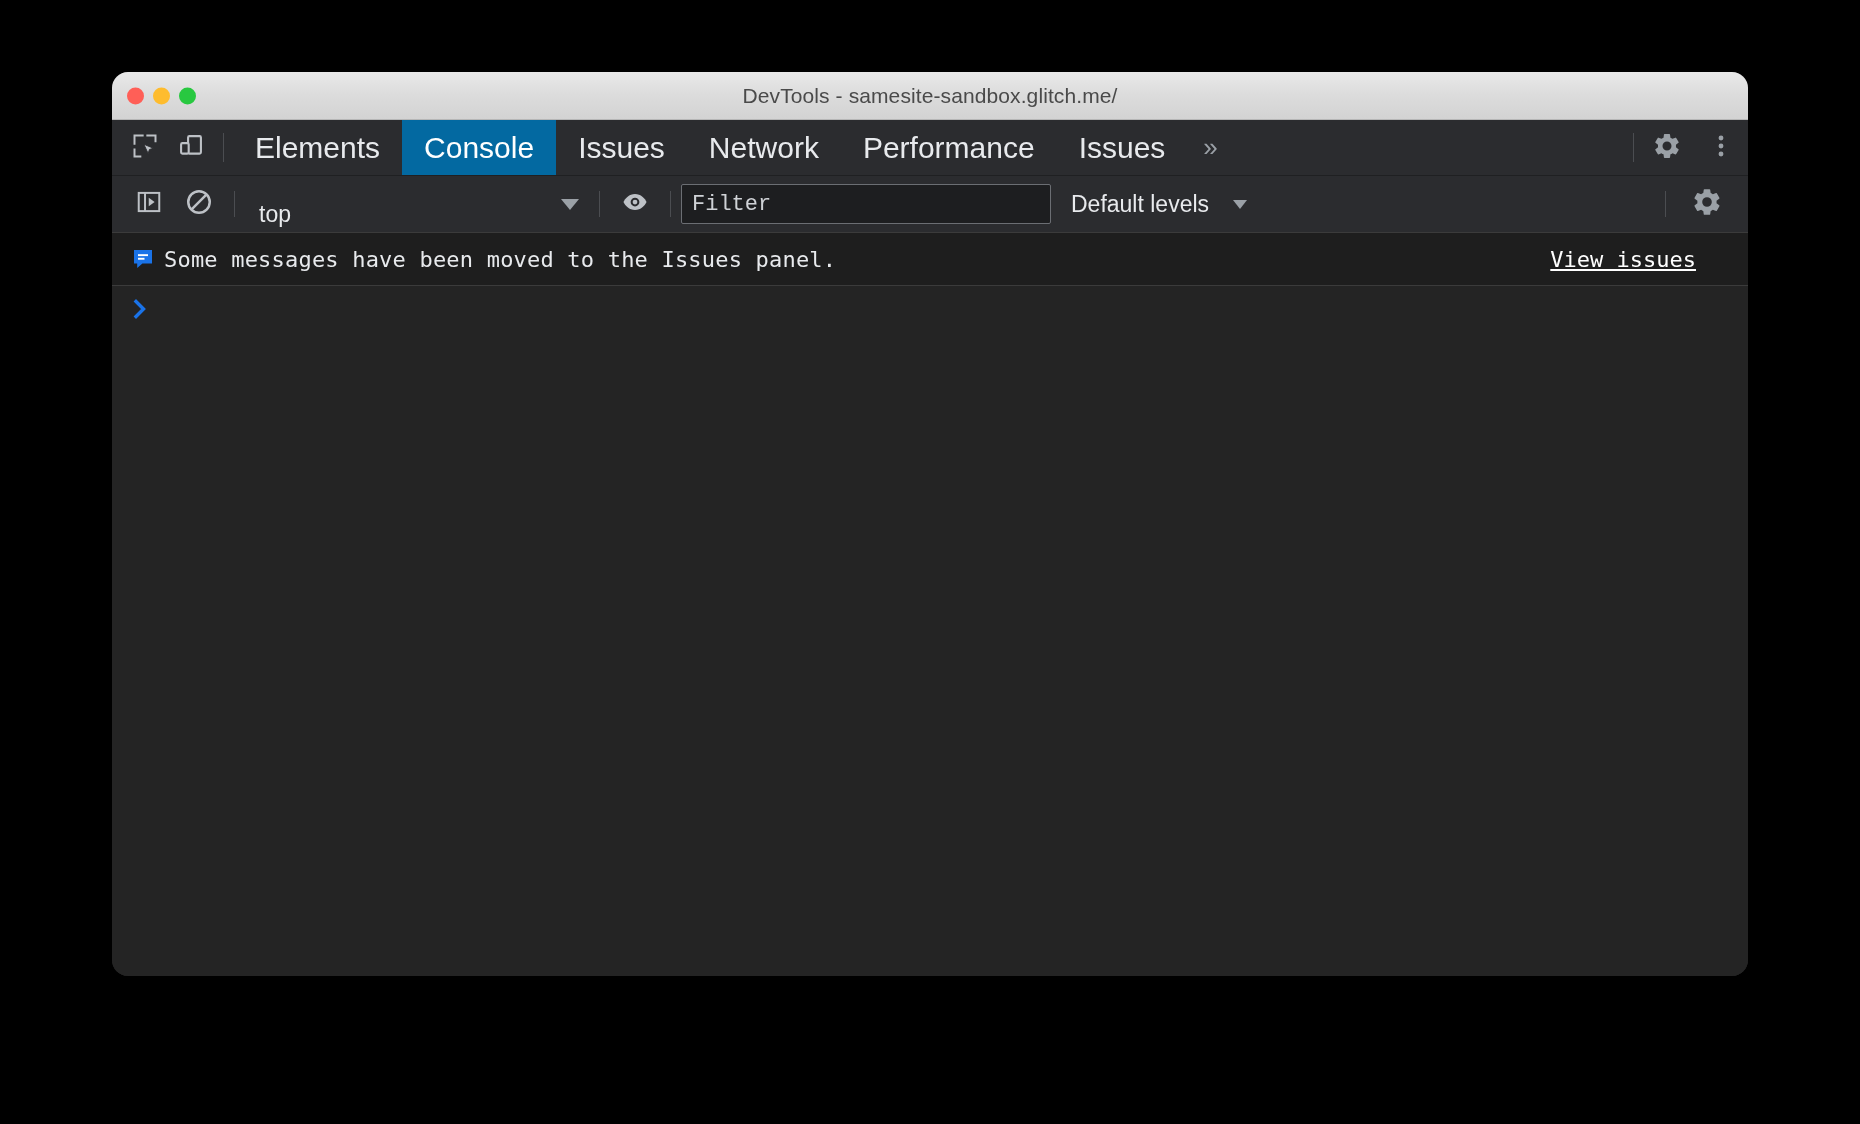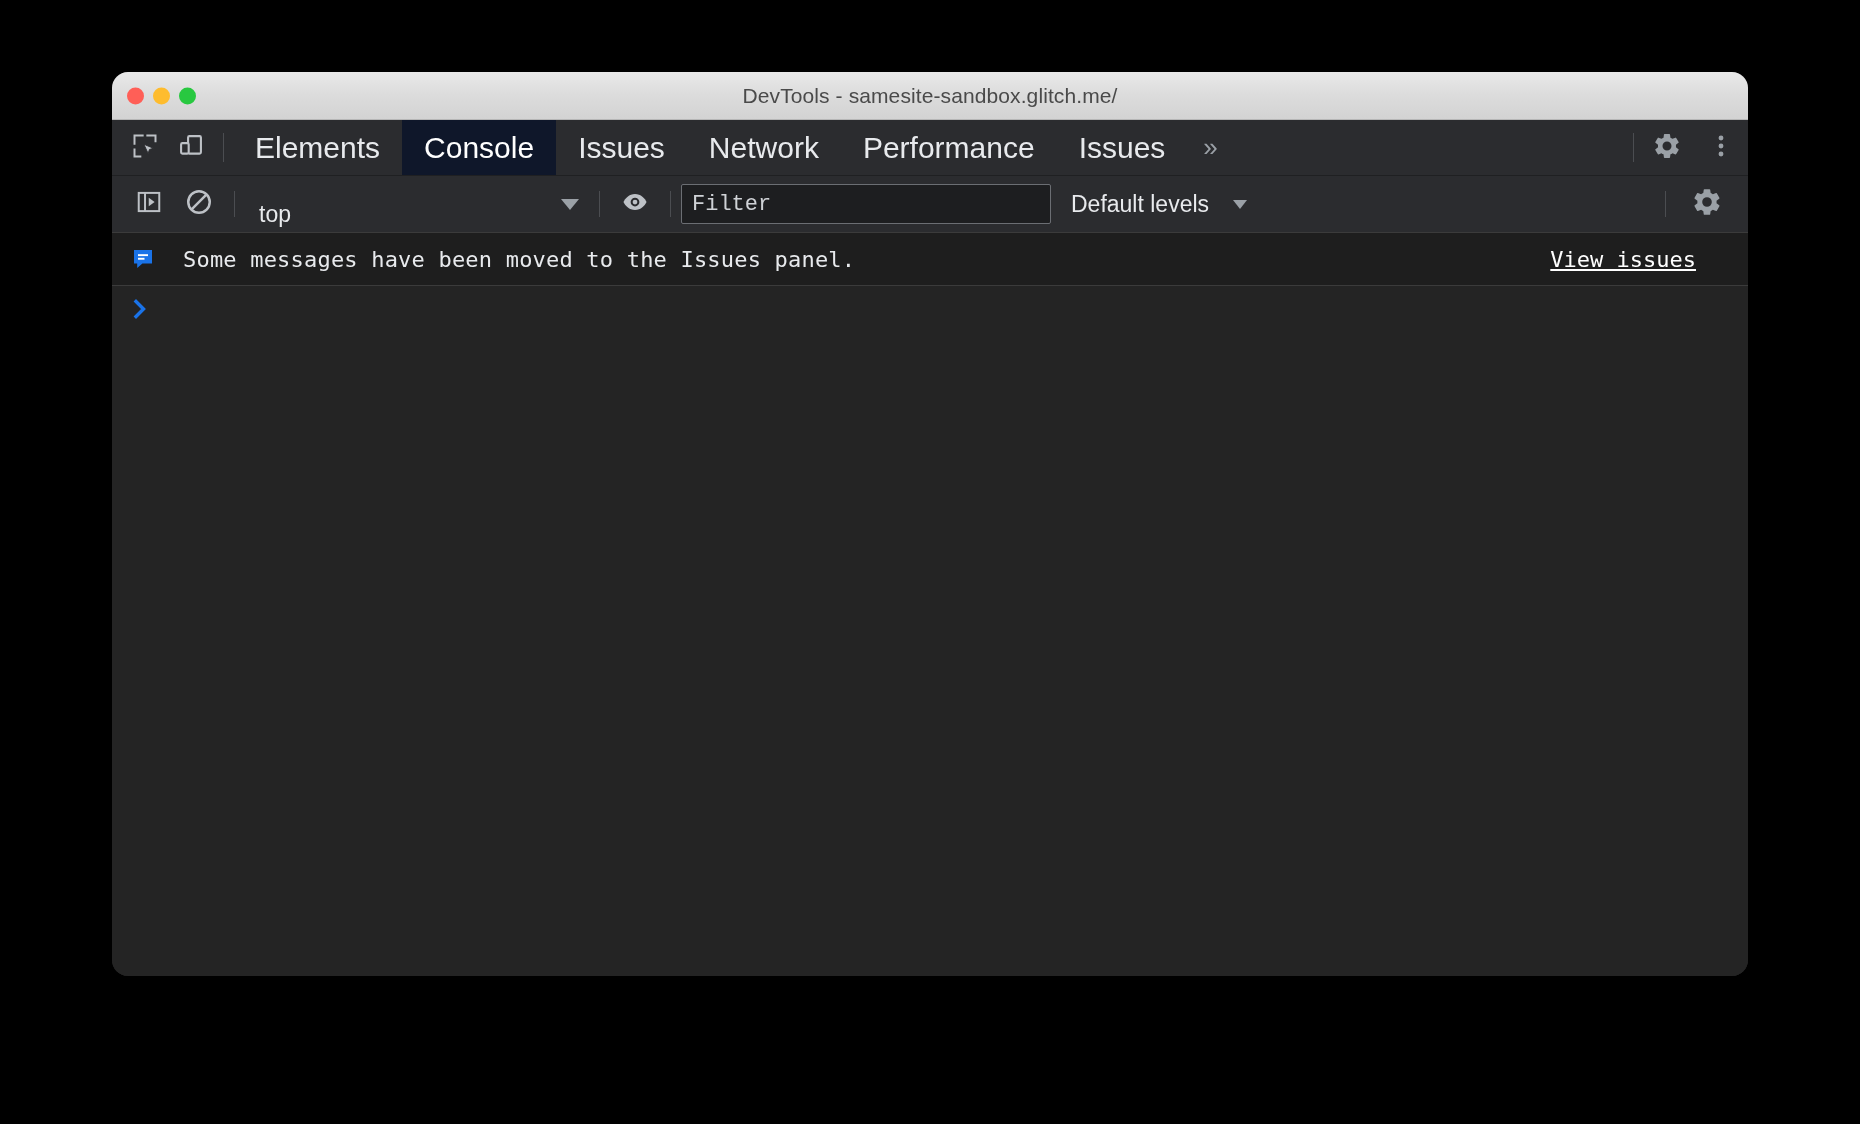--- a/index.html
+++ b/index.html
@@ -87,21 +87,21 @@
     display: flex;
     align-items: center;
     padding: 12px 22px;
     font-size: 30px;
     color: #e8eaed;
     cursor: pointer;
     user-select: none;
     white-space: nowrap;
   }
   .tab.selected {
-    background: #0f172a;
+    background: #0369a1;
     color: #ffffff;
   }
   .tab.more {
     color: #9aa0a6;
     padding: 0 16px;
     font-size: 26px;
   }
   #tabbar-right {
     margin-left: auto;
     display: flex;
@@ -219,21 +219,21 @@
     width: 34px;
     display: flex;
     align-items: center;
     justify-content: center;
     flex: 0 0 34px;
   }
   #console-message-text {
     font-family: "DejaVu Sans Mono", monospace;
     font-size: 22px;
     color: #e8eaed;
-    margin-left: 23px;
+    margin-left: 4px;
     white-space: nowrap;
     letter-spacing: 0.2px;
   }
   #view-issues-link {
     margin-left: auto;
     margin-right: 52px;
     font-family: "DejaVu Sans Mono", monospace;
     font-size: 22px;
     color: #ffffff;
     text-decoration: underline;

